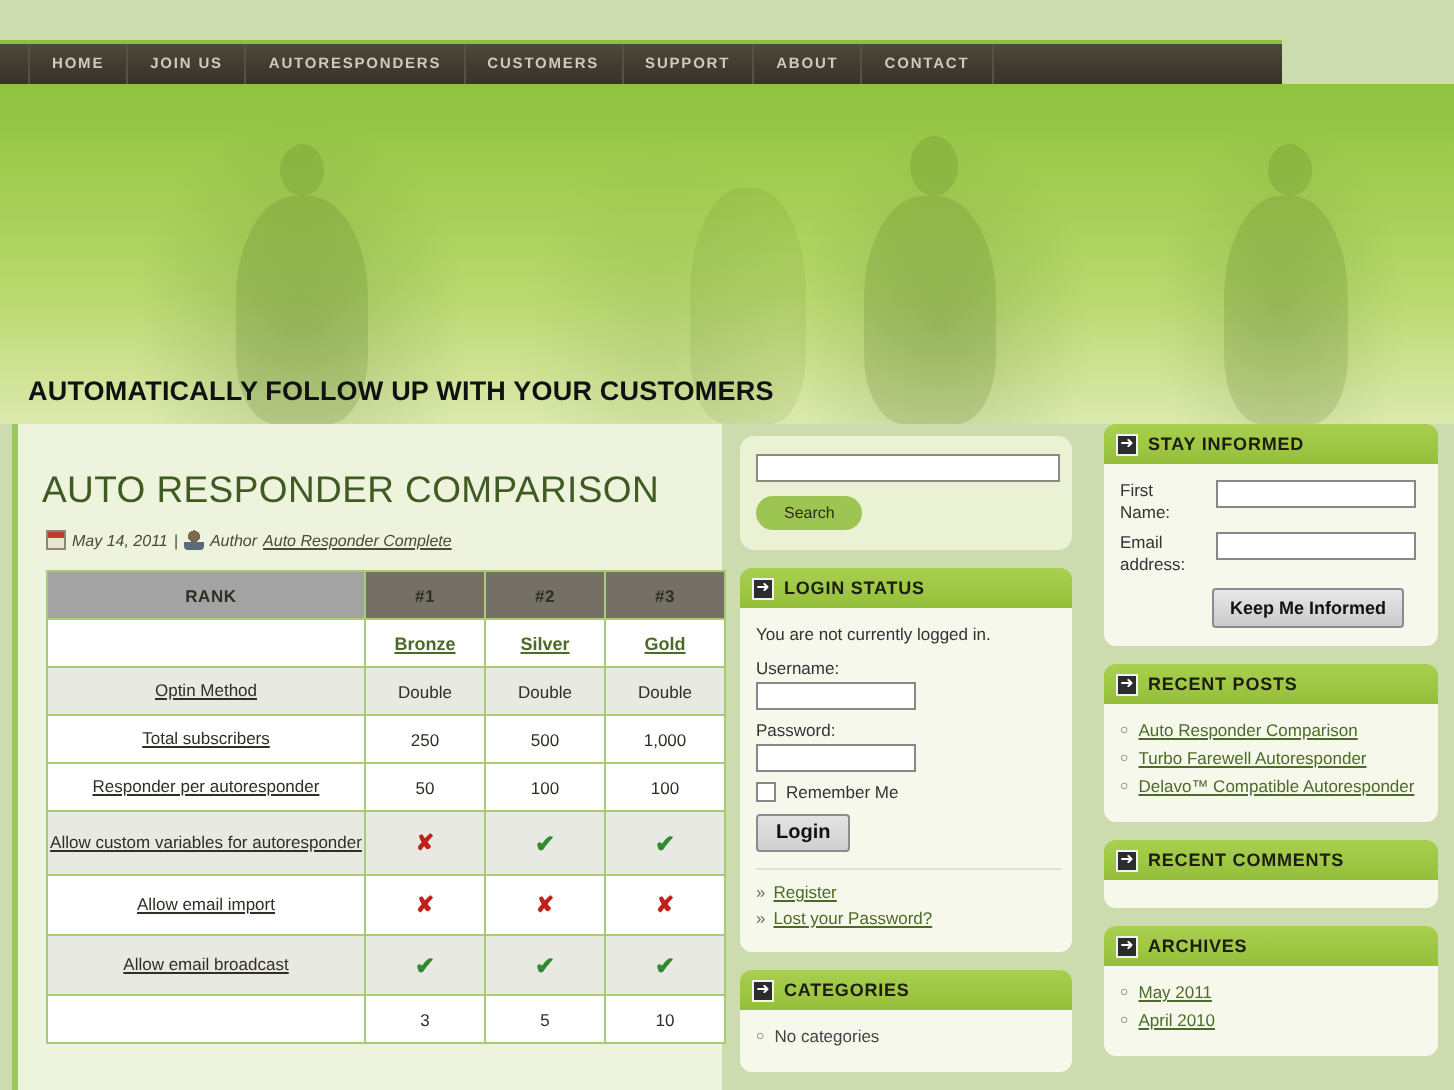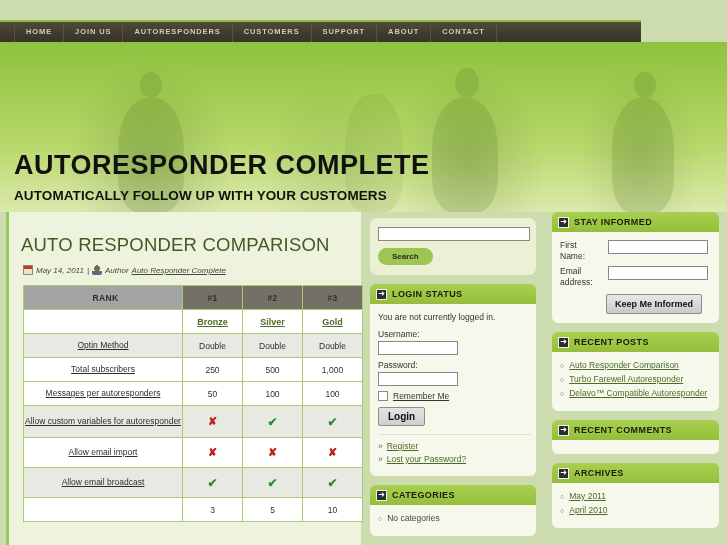--- a/index.html
+++ b/index.html
@@ -126,29 +126,29 @@
 
   .searchbox {
     background: #eaf1d5; border-radius: 7px; margin: 6px 8px 9px 6px; padding: 9px 8px 10px 8px;
   }
   .search-input {
     width: 152px; height: 14px; border: 1px solid #8a8a7a; background: #fff;
     font-size: 8px; padding: 0 3px; display: block; outline: none;
   }
   .search-btn {
     margin-top: 7px; background: #9dc552; border: none; border-radius: 9px;
-    font-size: 8px; font-weight: bold; color: #2b2b1f; padding: 4px 14px; cursor: pointer;
+    font-size: 8px; font-weight: normal; color: #2b2b1f; padding: 4px 14px; cursor: pointer;
   }
 
   .form-label { font-size: 8.5px; color: #333; margin-bottom: 2px; }
   .txt-input {
     width: 80px; height: 14px; border: 1px solid #888; background: #fff;
     font-size: 8px; padding: 0 3px; display: block; margin-bottom: 5px; outline: none;
   }
-  .cb-row { display: flex; align-items: flex-end; gap: 5px; margin: 2px 0 6px 0; text-decoration: underline; }
+  .cb-row { display: flex; align-items: flex-end; gap: 5px; margin: 2px 0 6px 0; }
   .cb { width: 10px; height: 10px; border: 1px solid #888; background: #fff; flex: none; cursor: pointer; }
   .login-btn {
     background: linear-gradient(to bottom,#e4e4e4,#cfcfcf); border: 1px solid #8c8c8c;
     border-radius: 2px; font-size: 10px; font-weight: bold; color: #111;
     padding: 3px 9px; cursor: pointer;
   }
   .hr-soft { border: 0; border-top: 1px solid #dfe3cc; margin: 8px 0 6px 0; }
   .arrow-li { display: flex; gap: 4px; font-size: 8.5px; margin-bottom: 3px; color: #6a6a5a; }
   .arrow-li a { color: #4b6b27; text-decoration: underline; }
   .bullet-li { display: flex; gap: 5px; align-items: flex-start; margin-bottom: 2px; line-height: 11px; }
@@ -183,21 +183,20 @@
 
   <div class="banner">
     <div class="s-head" style="left:140px;top:30px;width:22px;height:26px;"></div>
     <div class="silhouette" style="left:118px;top:56px;width:66px;height:114px;"></div>
     <div class="s-head" style="left:455px;top:26px;width:24px;height:30px;"></div>
     <div class="silhouette" style="left:432px;top:56px;width:66px;height:114px;"></div>
     <div class="s-head" style="left:634px;top:30px;width:22px;height:26px;"></div>
     <div class="silhouette" style="left:612px;top:56px;width:62px;height:114px;"></div>
     <div class="silhouette" style="left:345px;top:52px;width:58px;height:118px;opacity:.55;"></div>
 
-    <div class="banner-title">AUTORESPONDER COMPLETE</div>
     <div class="banner-sub">AUTOMATICALLY FOLLOW UP WITH YOUR CUSTOMERS</div>
   </div>
 
   <div class="content">
     <div class="post-title">AUTO RESPONDER COMPARISON</div>
 
     <div class="post-meta">
       <span class="icon-cal"></span>
       <span>May 14, 2011</span>
       <span>|</span>
@@ -234,21 +233,21 @@
           <td>Double</td>
           <td>Double</td>
         </tr>
         <tr class="norm">
           <td class="lbl">Total subscribers</td>
           <td>250</td>
           <td>500</td>
           <td>1,000</td>
         </tr>
         <tr class="norm">
-          <td class="lbl">Messages per autoresponders</td>
+          <td class="lbl">Responder per autoresponder</td>
           <td>50</td>
           <td>100</td>
           <td>100</td>
         </tr>
         <tr class="alt" style="height:32px;">
           <td class="lbl">Allow custom variables for autoresponder</td>
           <td><span class="mark-no">✘</span></td>
           <td><span class="mark-yes">✔</span></td>
           <td><span class="mark-yes">✔</span></td>
         </tr>

